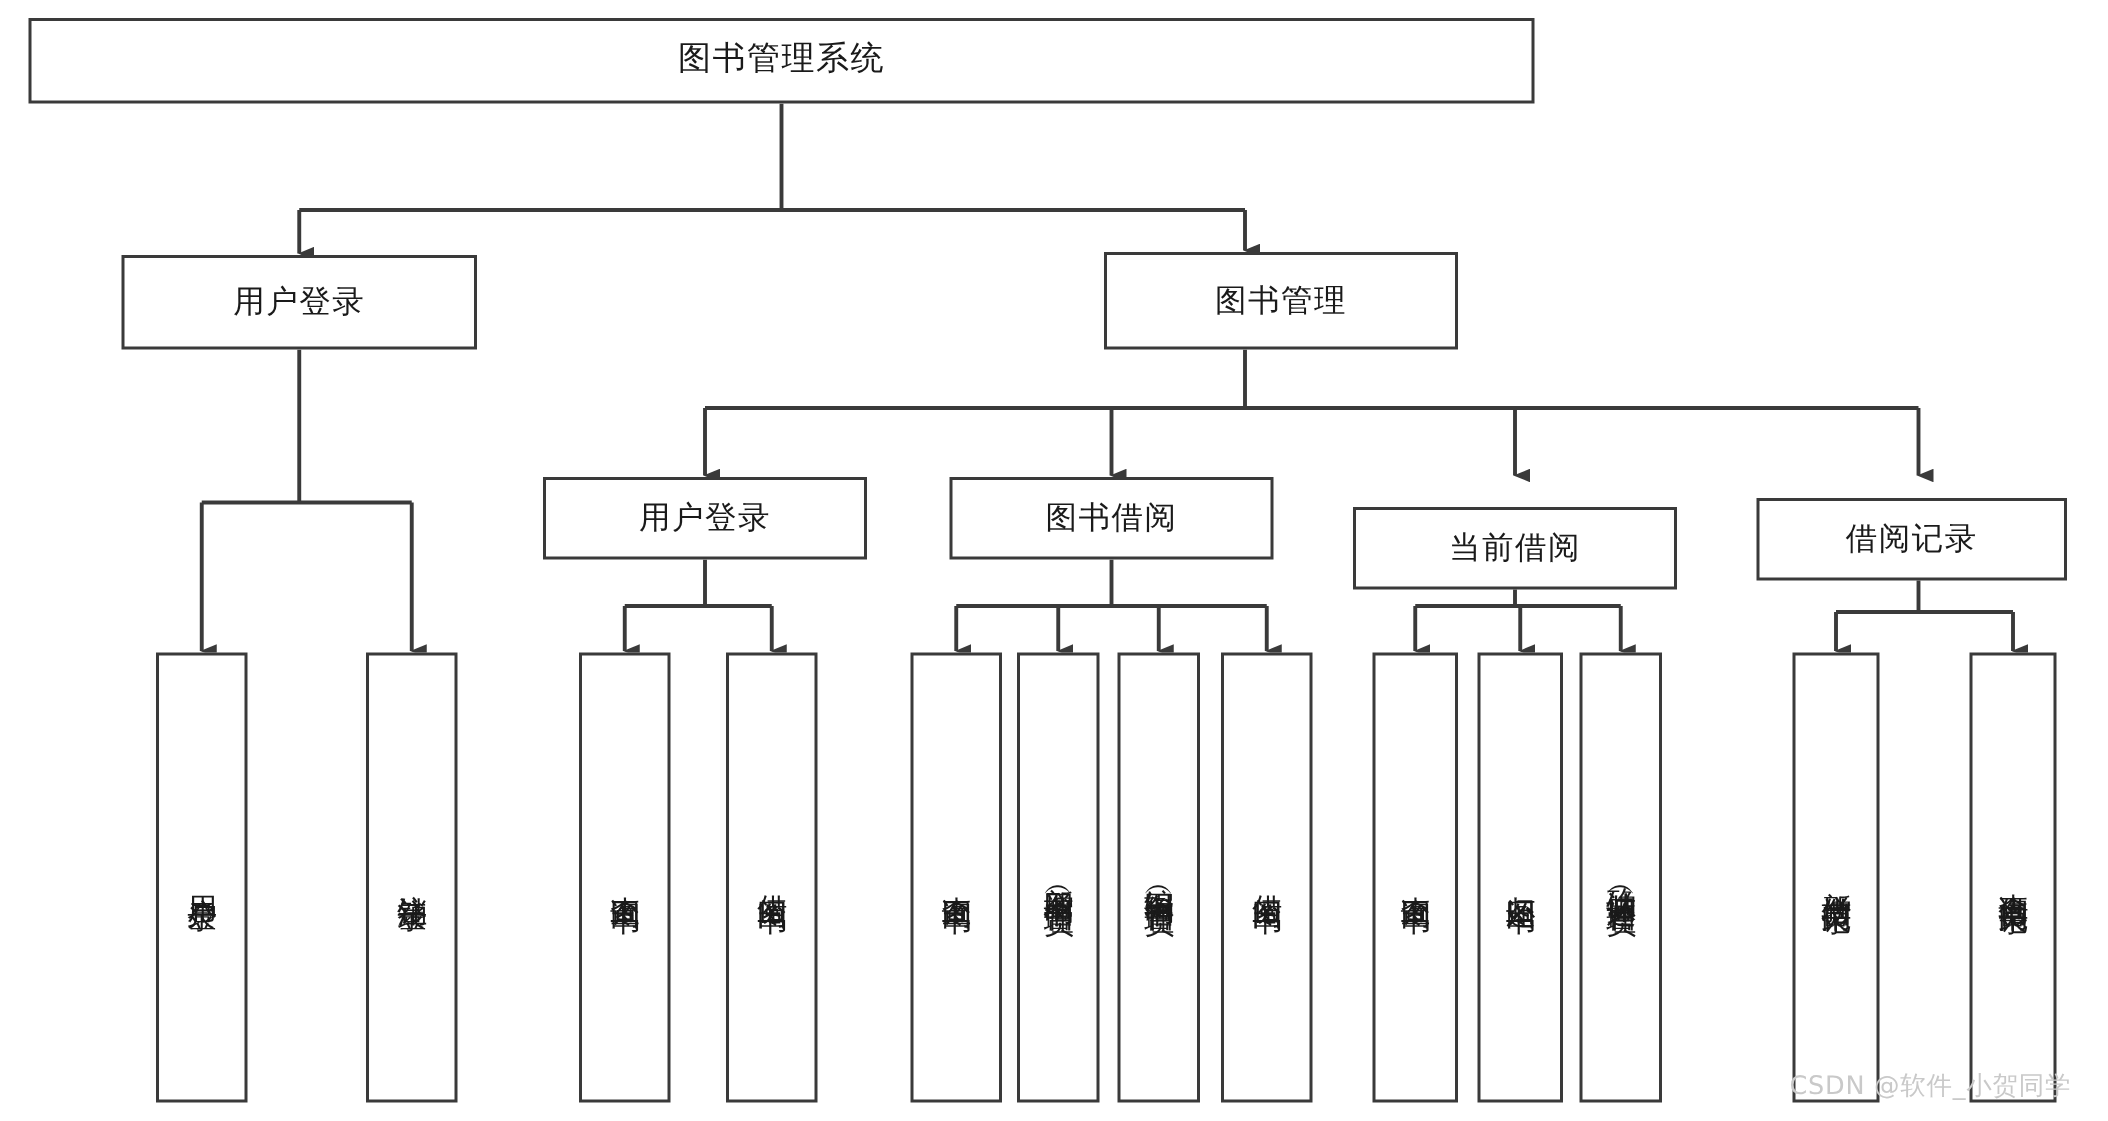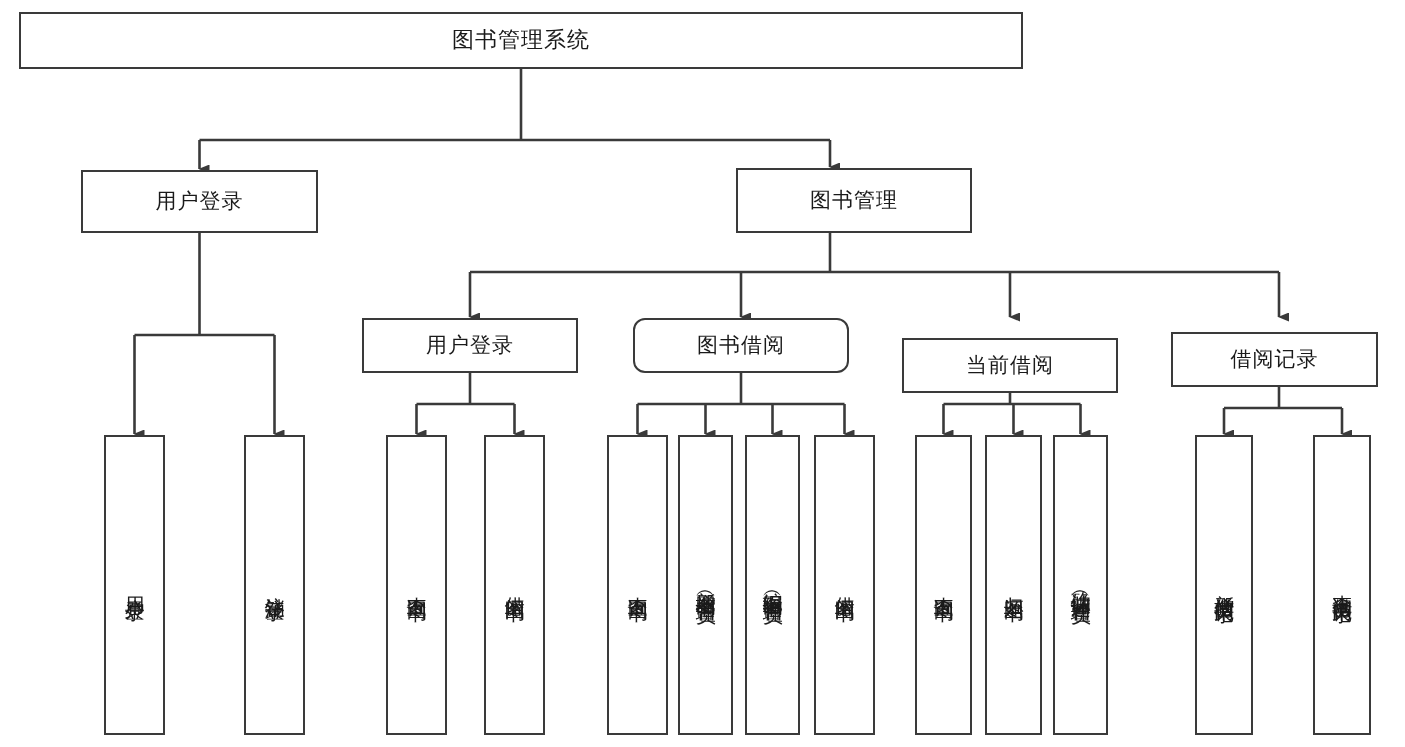--- a/index.html
+++ b/index.html
@@ -119,21 +119,21 @@
       </div>
       <div class="node horizontal" style="left: 81px; top: 170px; width: 237px; height: 63px;">
         <span>用户登录</span>
       </div>
       <div class="node horizontal" style="left: 712px; top: 168px; width: 236px; height: 65px; margin-left: 24px;">
         <span>图书管理</span>
       </div>
       <div class="node horizontal" style="left: 362px; top: 318px; width: 216px; height: 55px;">
         <span>用户登录</span>
       </div>
-      <div class="node horizontal" style="left: 633px; top: 318px; width: 216px; height: 55px; border-radius: 12px;">
+      <div class="node horizontal" style="left: 633px; top: 318px; width: 216px; height: 55px;">
         <span>图书借阅</span>
       </div>
       <div class="node horizontal" style="left: 902px; top: 318px; width: 216px; height: 55px; margin-top: 20px;">
         <span>当前借阅</span>
       </div>
       <div class="node horizontal" style="left: 1171px; top: 332px; width: 207px; height: 55px;">
         <span>借阅记录</span>
       </div>
       <div class="node vertical" style="left: 104px; top: 435px; width: 61px; height: 300px;">
         <span class="vlabel">用户登录</span>
@@ -169,14 +169,15 @@
         <span class="vlabel">确认归还（管理员）</span>
       </div>
       <div class="node vertical" style="left: 1195px; top: 435px; width: 58px; height: 300px;">
         <span class="vlabel">新增借阅记录</span>
       </div>
       <div class="node vertical" style="left: 1313px; top: 435px; width: 58px; height: 300px;">
         <span class="vlabel">查询借阅记录</span>
       </div>
     </div>
 
+  <div class="watermark" style="left: 1193px; top: 712px;">CSDN @软件_小贺同学</div>
 
 </div>
 
 </body></html>

